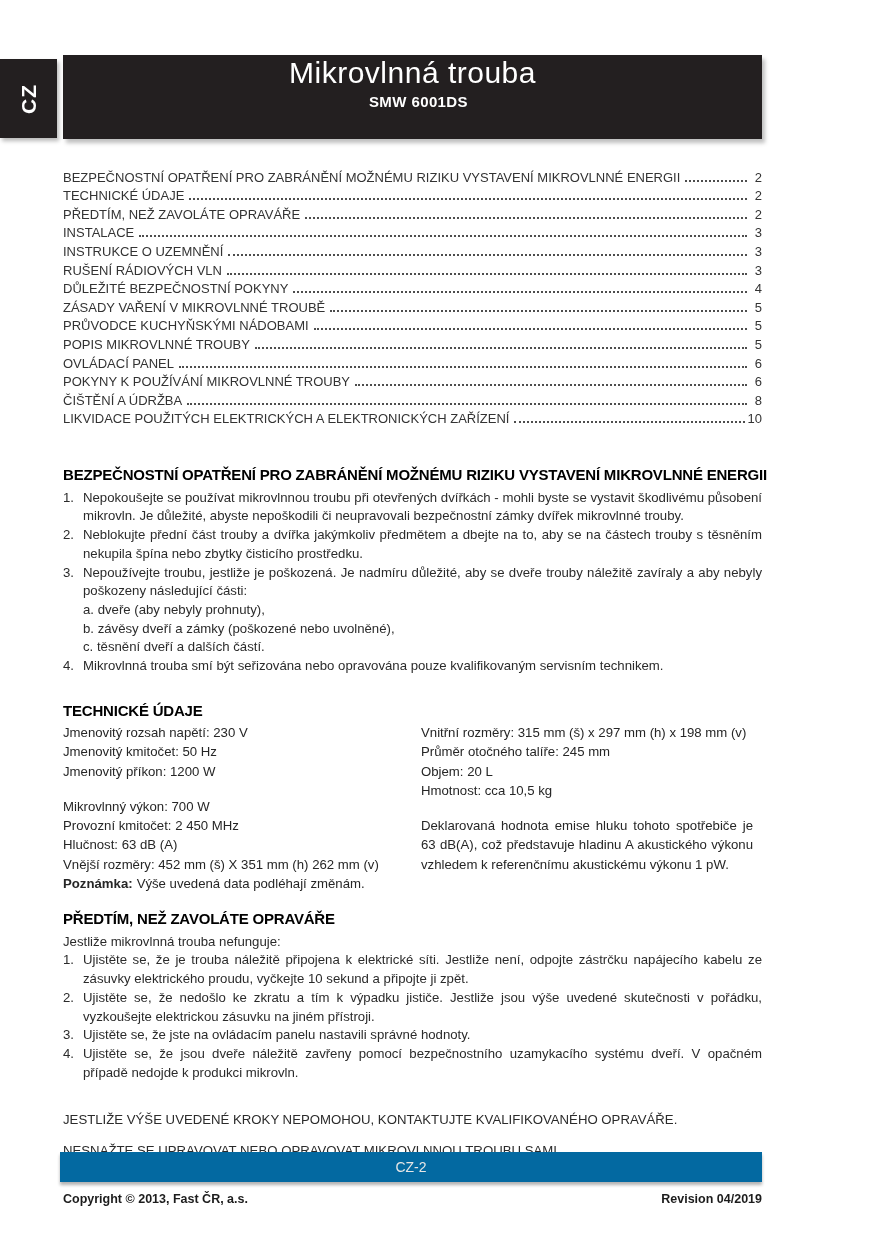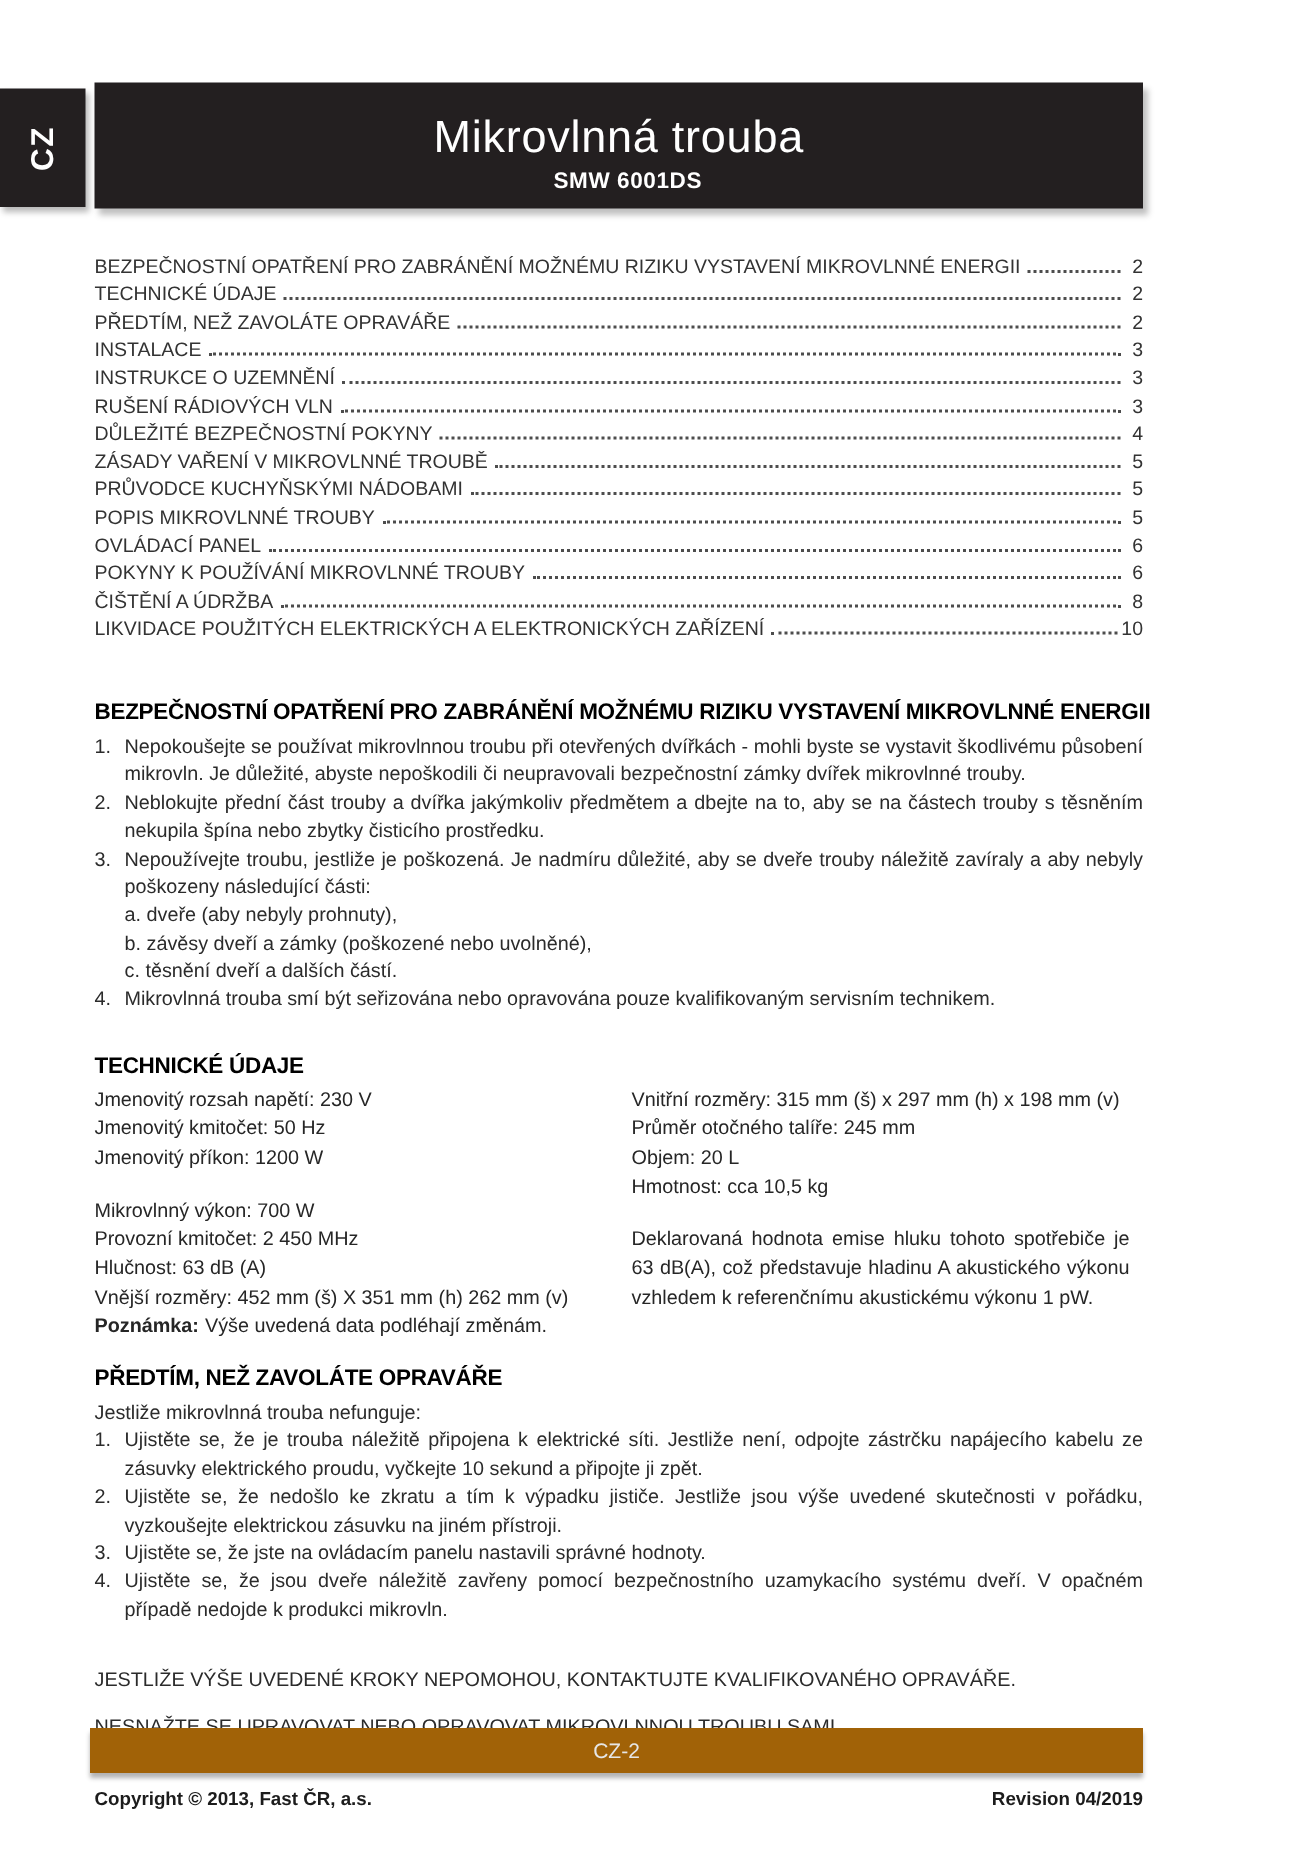--- a/index.html
+++ b/index.html
@@ -28,21 +28,21 @@
     color:#ffffff;
     font-size:21px; font-weight:600; letter-spacing:1px;
   }
   .header-bar {
     position:absolute; left:63px; top:55px;
     width:699px; height:84px;
     background:#231f20;
     box-shadow:3px 4px 4px rgba(0,0,0,.25);
     text-align:center; color:#ffffff;
   }
-  .header-bar .title { margin-top:20px; font-size:30px; font-weight:500; letter-spacing:.5px; }
+  .header-bar .title { margin-top:1px; font-size:30px; font-weight:500; letter-spacing:.5px; }
   .header-bar .model { margin-top:3px; font-size:15px; font-weight:700; letter-spacing:.4px;padding-left:12px; }
 
   
   .section { position:absolute; left:63px; width:699px; }
   .sec-heading { font-size:15px; font-weight:700; color:#000; letter-spacing:-0.2px; margin-bottom:4px; white-space:nowrap; }
 
   
   .toc { top:166px; }
   .toc-row { display:flex; align-items:flex-end; height:18.6px; font-size:13px; color:#333; }
   .toc-label { white-space:nowrap; padding-right:2px; }
@@ -64,21 +64,21 @@
   .gap-line { height:16px; }
   .bold { font-weight:700; }
 
   .closing-gap { height:17px; }
   .upper-line { font-size:13.2px; line-height:18.7px;margin-top:12px; }
 
   
   .footer-bar {
     position:absolute; left:60px; top:1152px;
     width:702px; height:30px;
-    background:#a16207;
+    background:#0369a1;
     box-shadow:0 3px 3px rgba(0,0,0,.3);
     display:flex; align-items:center; justify-content:center;
   }
   .footer-bar span { color:#e6e6e6; font-size:14px; }
   .copyright-row {
     position:absolute; left:63px; top:1192px; width:699px;
     display:flex; justify-content:space-between;
     font-size:12.5px; font-weight:700; color:#1c1c1c;
   }
 </style>

